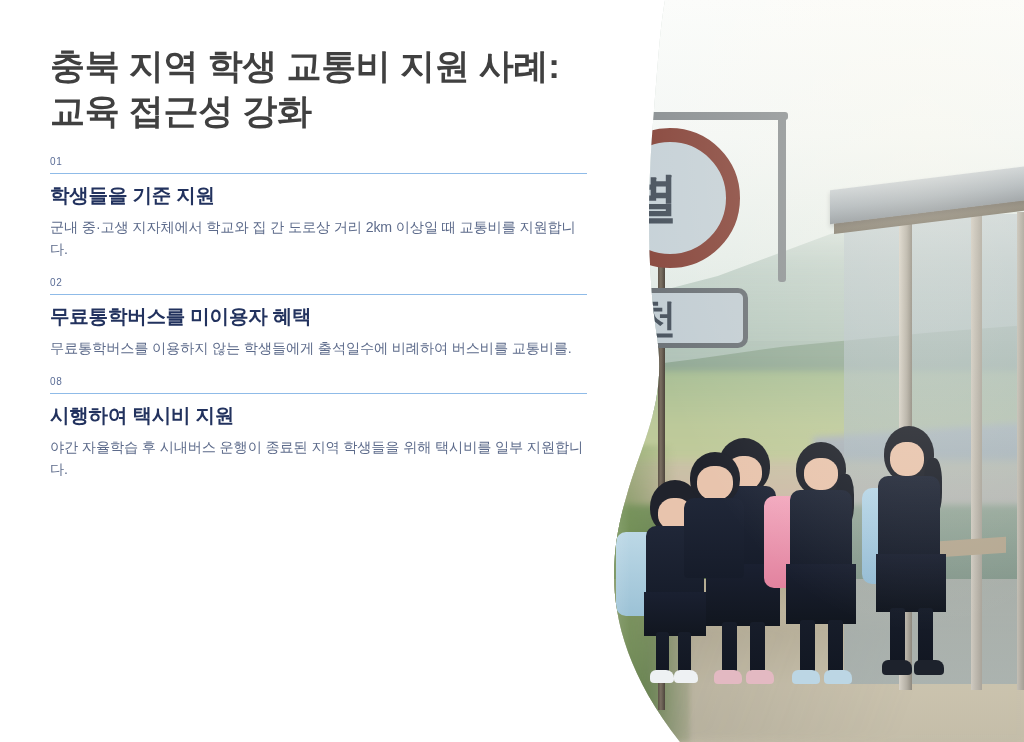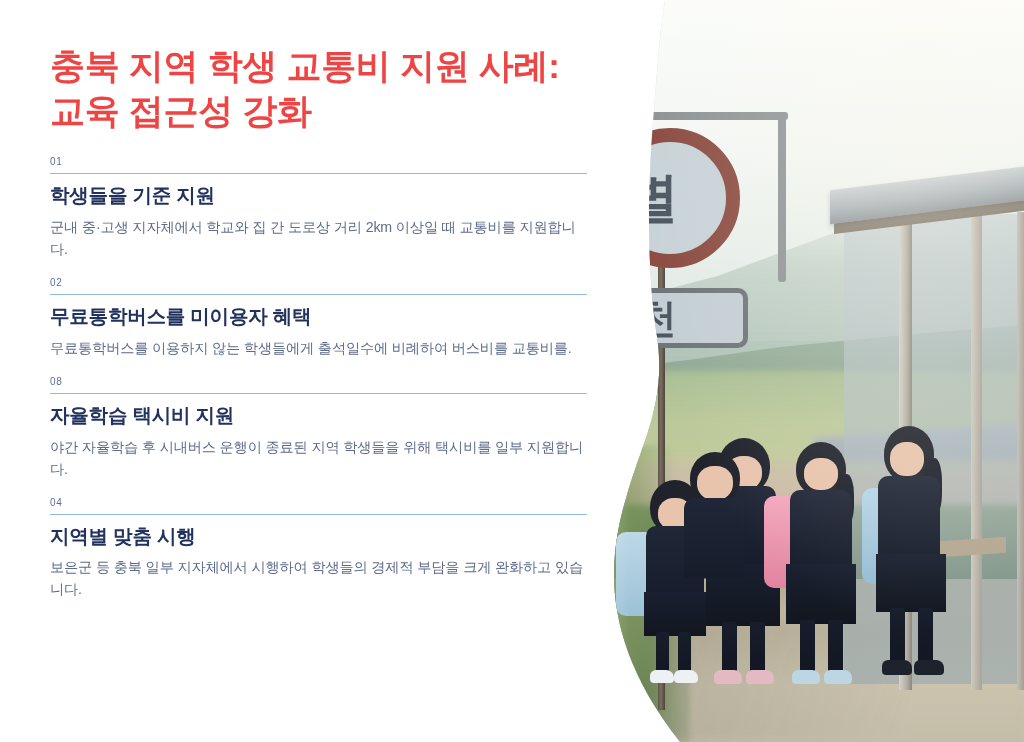--- a/index.html
+++ b/index.html
@@ -23,21 +23,21 @@
     position:absolute;
     left:0; top:0;
     width:620px; height:742px;
     padding:30px 32px 0 50px;
     z-index:5;
   }
   .title {
     font-size:35px;
     line-height:1.28;
     font-weight:bold;
-    color:#ef4444;
+    color:#404040;
     letter-spacing:-0.3px;
     margin-top:14px;
     margin-bottom:0;
     white-space:pre-line;
   }
   .list { margin-top:22px; }
 
   .item { margin-bottom:17px; }
   .item-num {
     font-size:10px;
@@ -387,27 +387,21 @@
       <div class="item">
         <div class="item-num">02</div>
         <div class="item-rule"></div>
         <div class="item-head">무료통학버스를 미이용자 혜택</div>
         <div class="item-body">무료통학버스를 이용하지 않는 학생들에게 출석일수에 비례하여 버스비를 교통비를.</div>
       </div>
 
       <div class="item">
         <div class="item-num">08</div>
         <div class="item-rule"></div>
-        <div class="item-head">자율학습 택시비 지원</div>
+        <div class="item-head">시행하여 택시비 지원</div>
         <div class="item-body">야간 자율학습 후 시내버스 운행이 종료된 지역 학생들을 위해 택시비를 일부 지원합니다.</div>
       </div>
 
-      <div class="item">
-        <div class="item-num">04</div>
-        <div class="item-rule"></div>
-        <div class="item-head">지역별 맞춤 시행</div>
-        <div class="item-body">보은군 등 충북 일부 지자체에서 시행하여 학생들의 경제적 부담을 크게 완화하고 있습니다.</div>
-      </div>
 
     </div>
   </div>
 
 </div>
 
 </body></html>

